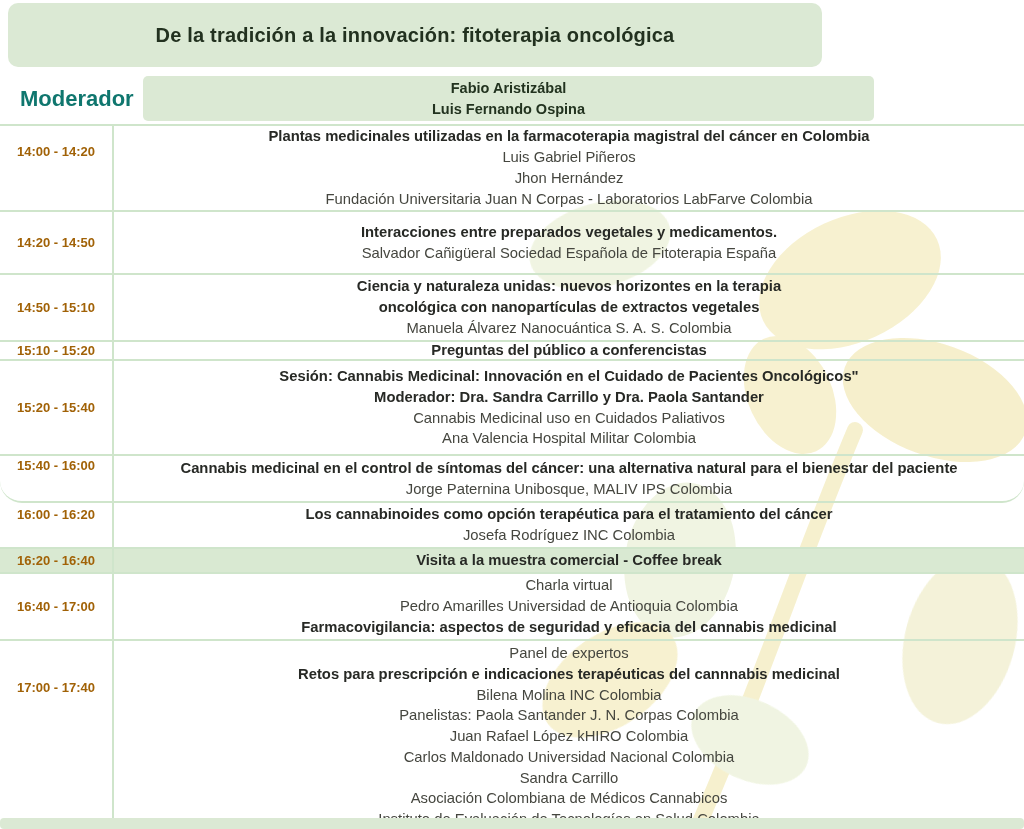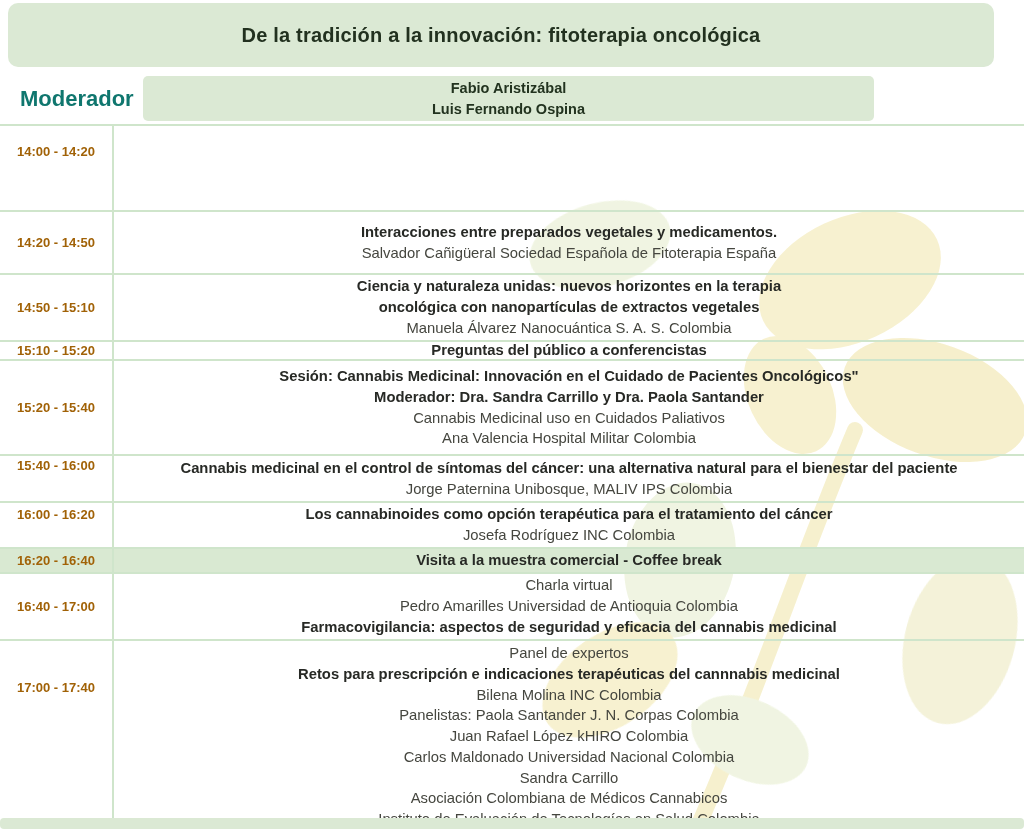--- a/index.html
+++ b/index.html
@@ -7,21 +7,21 @@
     position:relative;
     width:1024px;height:829px;
     overflow:hidden;
     background:#ffffff;
     font-family:"Liberation Sans","DejaVu Sans",sans-serif;
   }
   .watermark{position:absolute;inset:0;z-index:0;pointer-events:none;}
   .layer{position:absolute;z-index:1;}
 
   .title-bar{
-    left:8px;top:3px;width:986px;height:64px;
+    left:8px;top:3px;width:814px;height:64px;
     background:#dbe9d4;border-radius:10px;
     display:flex;align-items:center;justify-content:center;
   }
   .title-bar span{
     font-size:20px;font-weight:bold;color:#22311f;letter-spacing:.2px;
   }
 
   .mod-label{
     left:20px;top:76px;width:120px;height:45px;
     display:flex;align-items:center;
@@ -50,21 +50,21 @@
   }
   .row.highlight{background:#d9e9d2;}
   .row:last-child{border-bottom:none;}
 
   
   .row:nth-child(1){height:86px;}
   .row:nth-child(2){height:63px;}
   .row:nth-child(3){height:67px;}
   .row:nth-child(4){height:19px;}
   .row:nth-child(5){height:95px;}
-  .row:nth-child(6){height:47px;}
+  .row:nth-child(6){height:47px;border-radius:22px;}
   .row:nth-child(7){height:46px;}
   .row:nth-child(8){height:25px;}
   .row:nth-child(9){height:67px;}
   .row:nth-child(10){height:191px;}
 
   .time{
     width:114px;flex:0 0 114px;
     border-right:2px solid #cfe5cb;
     box-sizing:border-box;
     display:flex;align-items:center;justify-content:center;
@@ -117,20 +117,26 @@
 
   <div class="layer mod-label">Moderador</div>
   <div class="layer mod-box">
     <div>Fabio Aristizábal</div>
     <div>Luis Fernando Ospina</div>
   </div>
 
   <div class="layer table" id="schedule">
       <div class="row">
         <div class="time">14:00 - 14:20</div>
+        <div class="content">
+          <div class="line b">Plantas medicinales utilizadas en la farmacoterapia magistral del cáncer en Colombia</div>
+          <div class="line r">Luis Gabriel Piñeros</div>
+          <div class="line r">Jhon Hernández</div>
+          <div class="line r">Fundación Universitaria Juan N Corpas -  Laboratorios LabFarve Colombia</div>
+        </div>
       </div>
       <div class="row">
         <div class="time">14:20 - 14:50</div>
         <div class="content">
           <div class="line b">Interacciones entre preparados vegetales y medicamentos.</div>
           <div class="line r">Salvador Cañigüeral Sociedad Española de Fitoterapia España</div>
         </div>
       </div>
       <div class="row">
         <div class="time">14:50 - 15:10</div>

